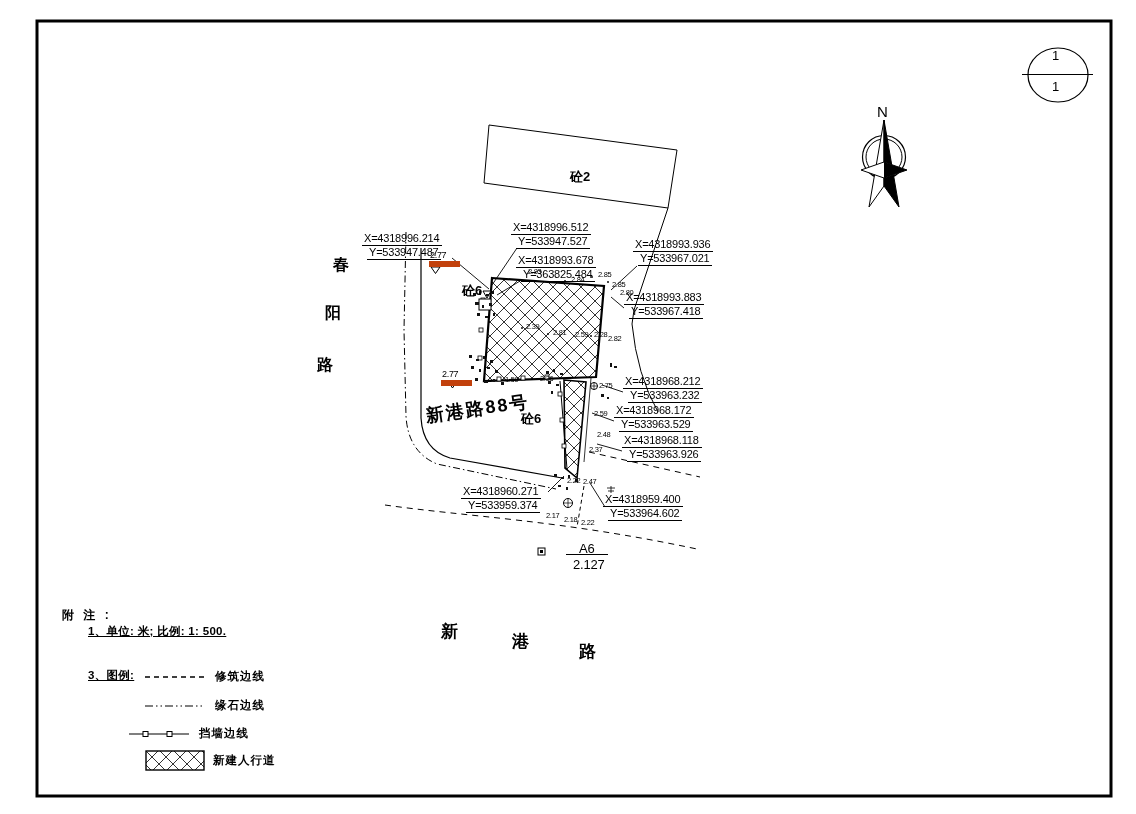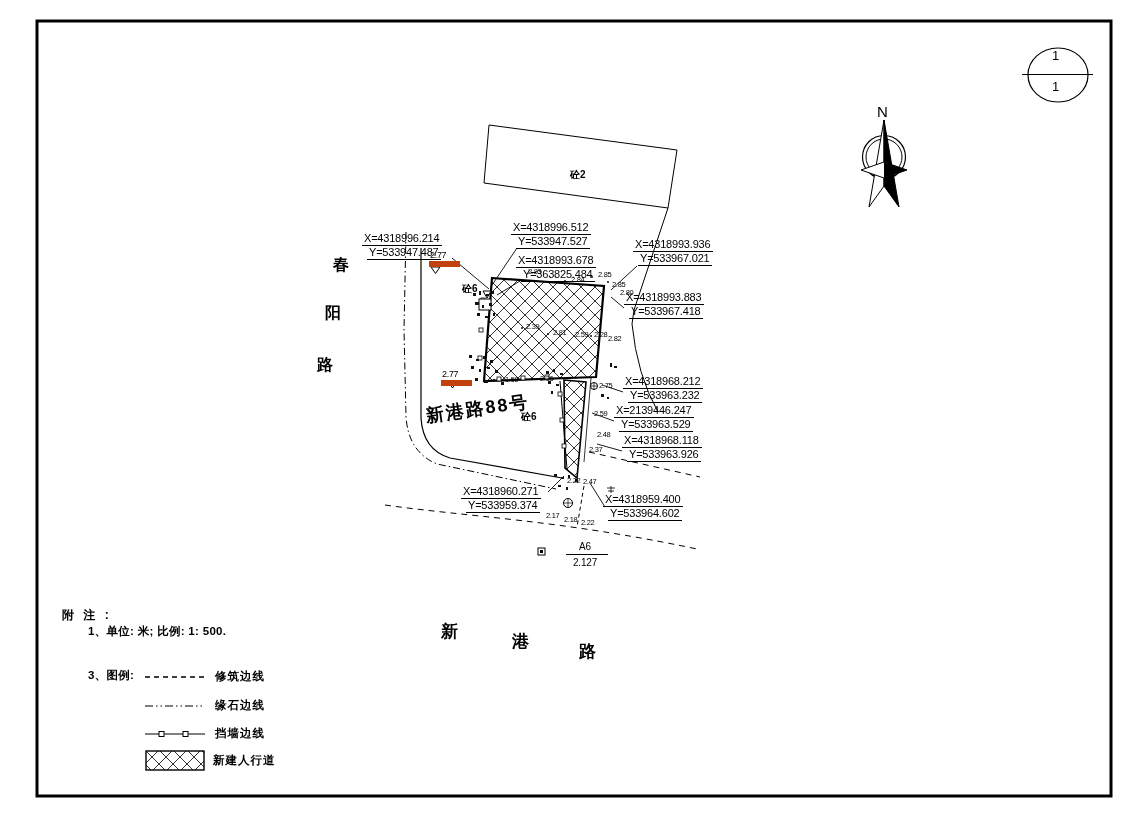--- a/index.html
+++ b/index.html
@@ -11,34 +11,34 @@
   .coord { position:absolute; z-index:5; }
   .cl { display:block; width:max-content; font-size:11px; line-height:12px;
         letter-spacing:-0.2px; padding:0 3px 1px 2px; border-bottom:1.2px solid #000;
         white-space:nowrap; background:transparent; }
   .cl.y { margin-left:5px; }
 
   
   .spot { position:absolute; font-size:7.5px; line-height:8px; letter-spacing:-0.3px; z-index:4; }
   .spot.u { font-size:9px; line-height:10px; border-bottom:6px solid #c2410c; padding:0 14px 1px 1px; }
 
-  .parcel { position:absolute; font-size:10px; font-weight:bold; z-index:4;text-align:right; }
+  .parcel { position:absolute; font-size:13px; font-weight:bold; z-index:4;text-align:right; }
   .road-char { position:absolute; font-size:16px; font-weight:bold; z-index:4; }
   .road-char.big { font-size:17px; }
   .site-label { position:absolute; font-size:18px; font-weight:bold; letter-spacing:2px;
                 transform:rotate(-8deg); transform-origin:left center; z-index:5; }
 
   .badge-num { position:absolute; font-size:13px; z-index:5; }
   .n-label { position:absolute; font-size:15px; z-index:5; }
 
-  .bench-txt { position:absolute; font-size:10px; letter-spacing:-0.2px; z-index:5; }
+  .bench-txt { position:absolute; font-size:13px; letter-spacing:-0.2px; z-index:5; }
 
   
   .note-title { position:absolute; font-size:12px; font-weight:bold; letter-spacing:3px; z-index:5; }
-  .note-item { position:absolute; font-size:11.5px; font-weight:bold; letter-spacing:0.3px; z-index:5; white-space:nowrap; }
+  .note-item { position:absolute; font-size:11.5px; font-weight:bold; letter-spacing:0.3px; z-index:5; white-space:nowrap;text-decoration:underline; }
   .legend-row { position:absolute; display:flex; align-items:center; gap:8px; z-index:5; }
   .legend-label { font-size:11.5px; font-weight:bold; letter-spacing:1px; }
 </style>
 </head>
 <body>
 
 <div class="stage">
 
   <svg class="overlay" width="1136" height="814" viewBox="0 0 1136 814">
     <defs>
@@ -225,21 +225,21 @@
   </div>
   <div class="coord" style="left:624px;top:291px">
     <span class="cl">X=4318993.883</span>
     <span class="cl y">Y=533967.418</span>
   </div>
   <div class="coord" style="left:623px;top:375px">
     <span class="cl">X=4318968.212</span>
     <span class="cl y">Y=533963.232</span>
   </div>
   <div class="coord" style="left:614px;top:404px">
-    <span class="cl">X=2139446.247</span>
+    <span class="cl">X=4318968.172</span>
     <span class="cl y">Y=533963.529</span>
   </div>
   <div class="coord" style="left:622px;top:434px">
     <span class="cl">X=4318968.118</span>
     <span class="cl y">Y=533963.926</span>
   </div>
   <div class="coord" style="left:461px;top:485px">
     <span class="cl">X=4318960.271</span>
     <span class="cl y">Y=533959.374</span>
   </div>
@@ -283,21 +283,21 @@
     <span class="legend-label">修筑边线</span>
   </div>
 
   <div class="legend-row" style="left:143px;top:698px">
     <svg width="64" height="12">
       <line x1="2" y1="6" x2="62" y2="6" stroke="#000" stroke-width="1.2" stroke-dasharray="8 3 1.5 3 1.5 3"></line>
     </svg>
     <span class="legend-label">缘石边线</span>
   </div>
 
-  <div class="legend-row" style="left:143px;top:726px">
+  <div class="legend-row" style="left:127px;top:726px">
     <svg width="64" height="12">
       <line x1="2" y1="6" x2="62" y2="6" stroke="#000" stroke-width="1.2"></line>
       <rect x="16" y="3.5" width="5" height="5" fill="#fff" stroke="#000" stroke-width="1"></rect>
       <rect x="40" y="3.5" width="5" height="5" fill="#fff" stroke="#000" stroke-width="1"></rect>
     </svg>
     <span class="legend-label">挡墙边线</span>
   </div>
 
   <div class="legend-row" style="left:145px;top:750px">
     <svg width="60" height="21">

